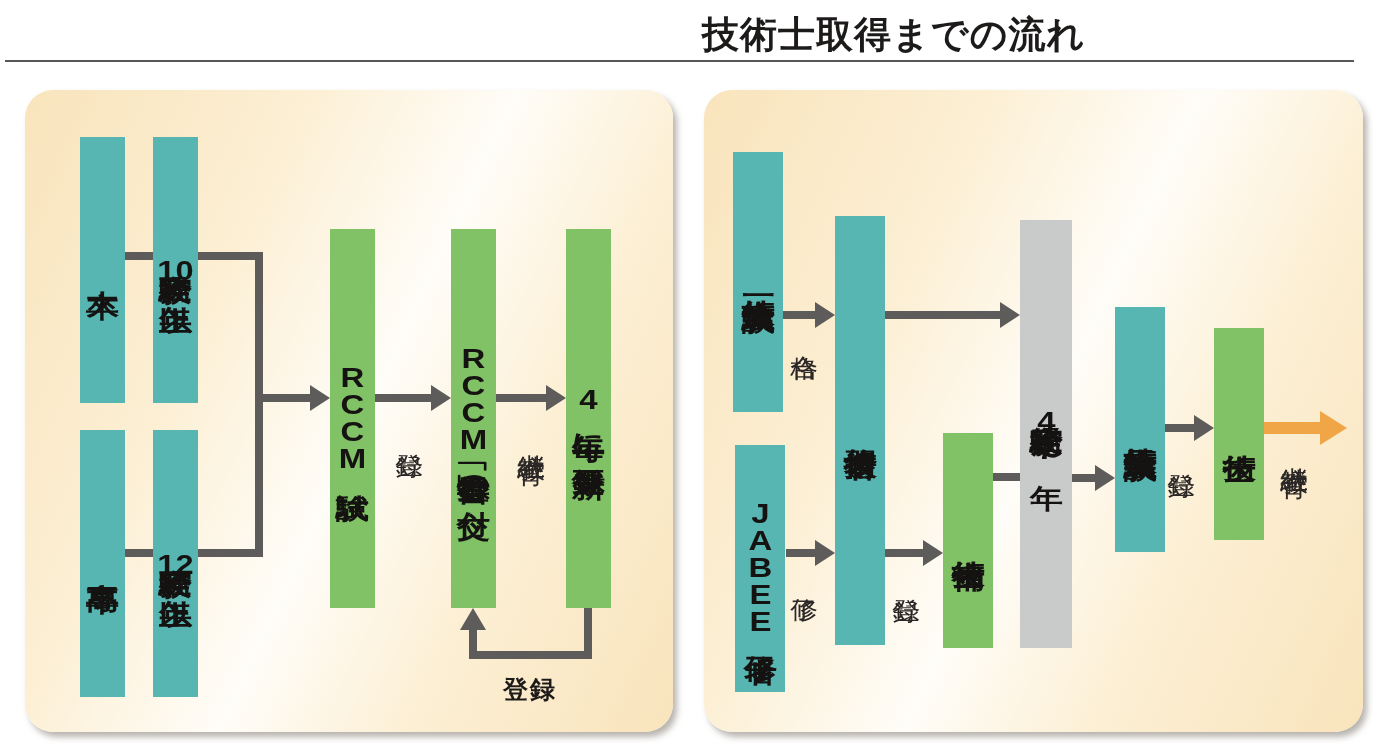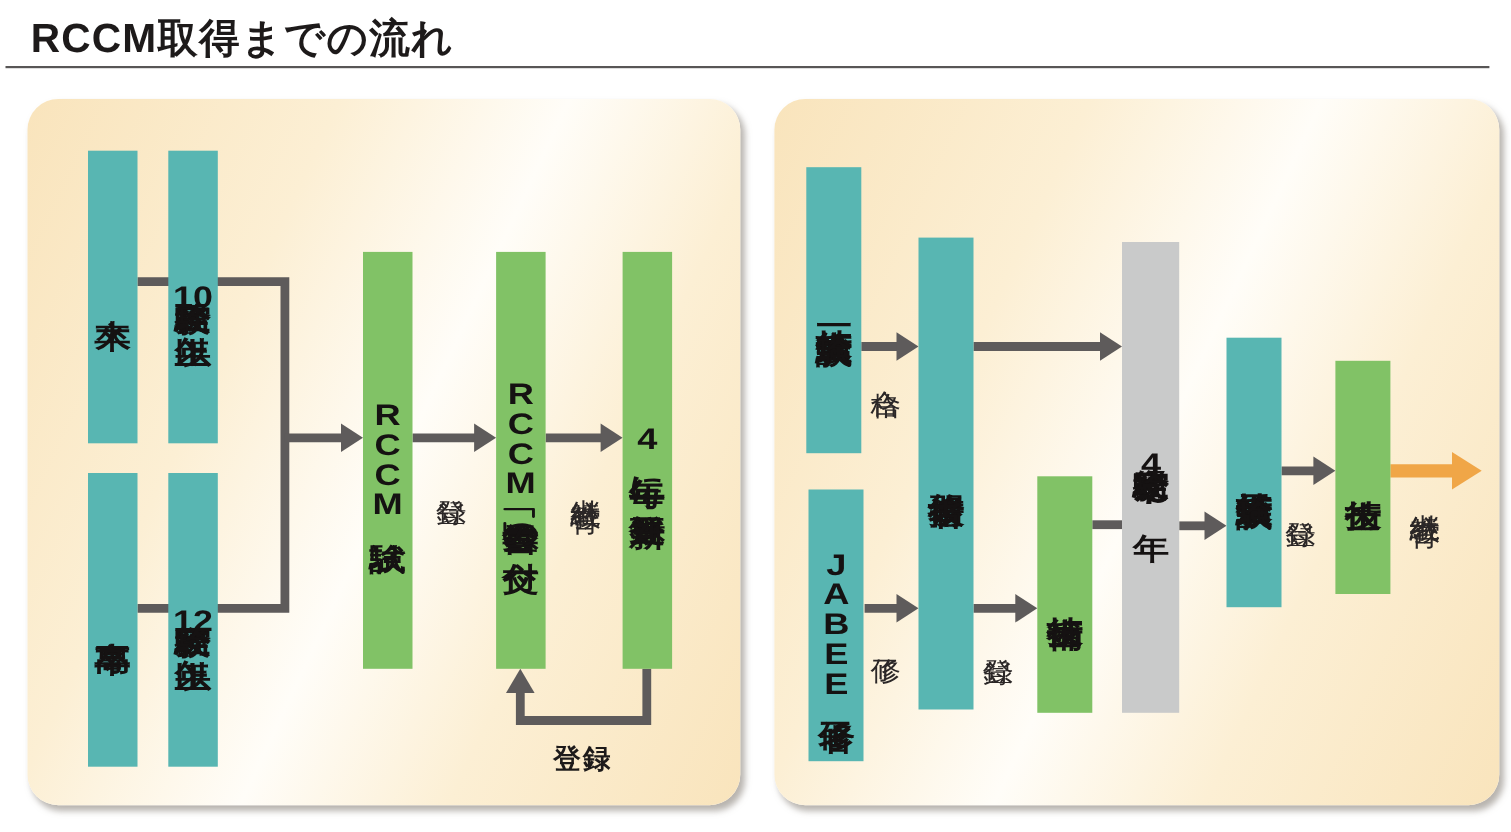--- a/index.html
+++ b/index.html
@@ -27,21 +27,21 @@
   .conn{stroke:var(--arrow);stroke-width:8;fill:none;}
   .head{fill:var(--arrow);stroke:none;}
   .conn-o{stroke:var(--orange);stroke-width:12;fill:none;}
   .head-o{fill:var(--orange);stroke:none;}
 </style>
 </head>
 <body>
 
 <div class="stage">
 
-  <div class="title" style="left:28px">RCCM取得までの流れ</div>
+  <div class="title" style="left:702px">技術士取得までの流れ</div>
   <div class="title-rule"></div>
 
   <div class="panel" id="panel-left" style="left:25px;width:648px">
     <svg class="connectors" width="648" height="642" viewBox="0 0 648 642">
       <path class="conn" d="M100,166 H234 V463 H100"></path>
       <line class="conn" x1="234" y1="308" x2="288" y2="308"></line>
       <polygon class="head" points="305,308 285,295 285,321"></polygon>
       <line class="conn" x1="350" y1="308" x2="408" y2="308"></line>
       <polygon class="head" points="426,308 406,295 406,321"></polygon>
       <line class="conn" x1="471" y1="308" x2="523" y2="308"></line>

